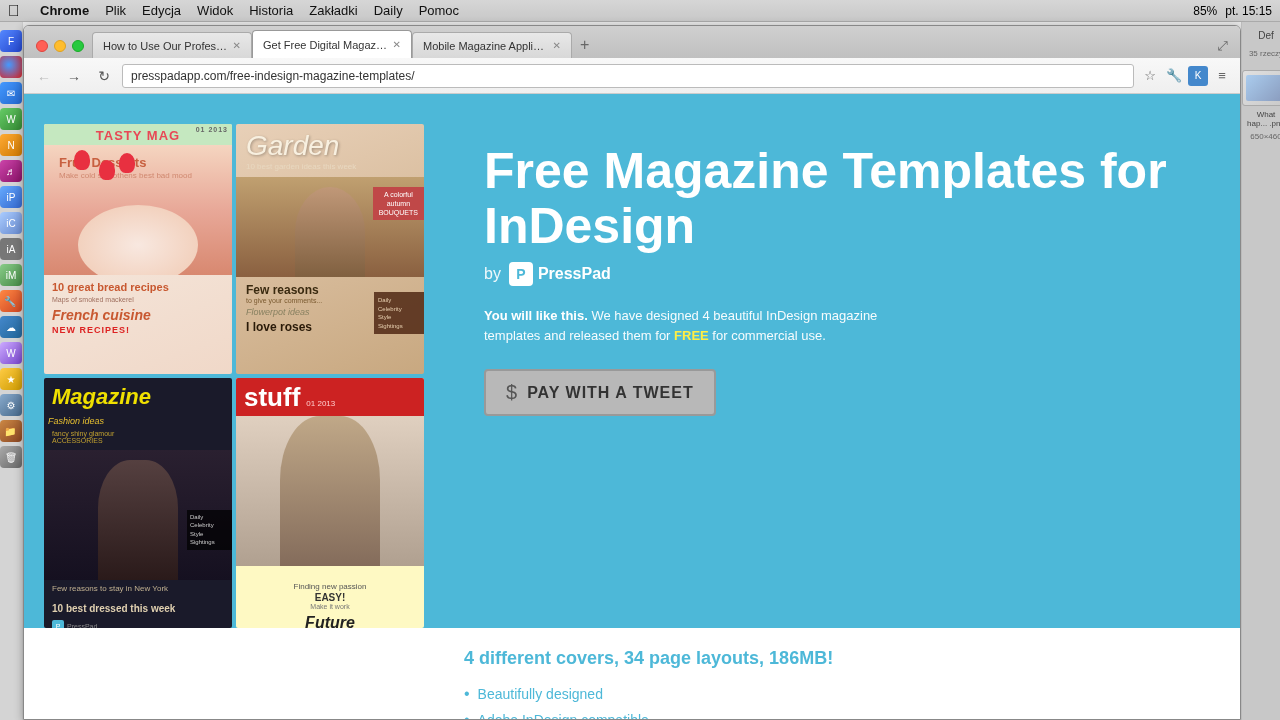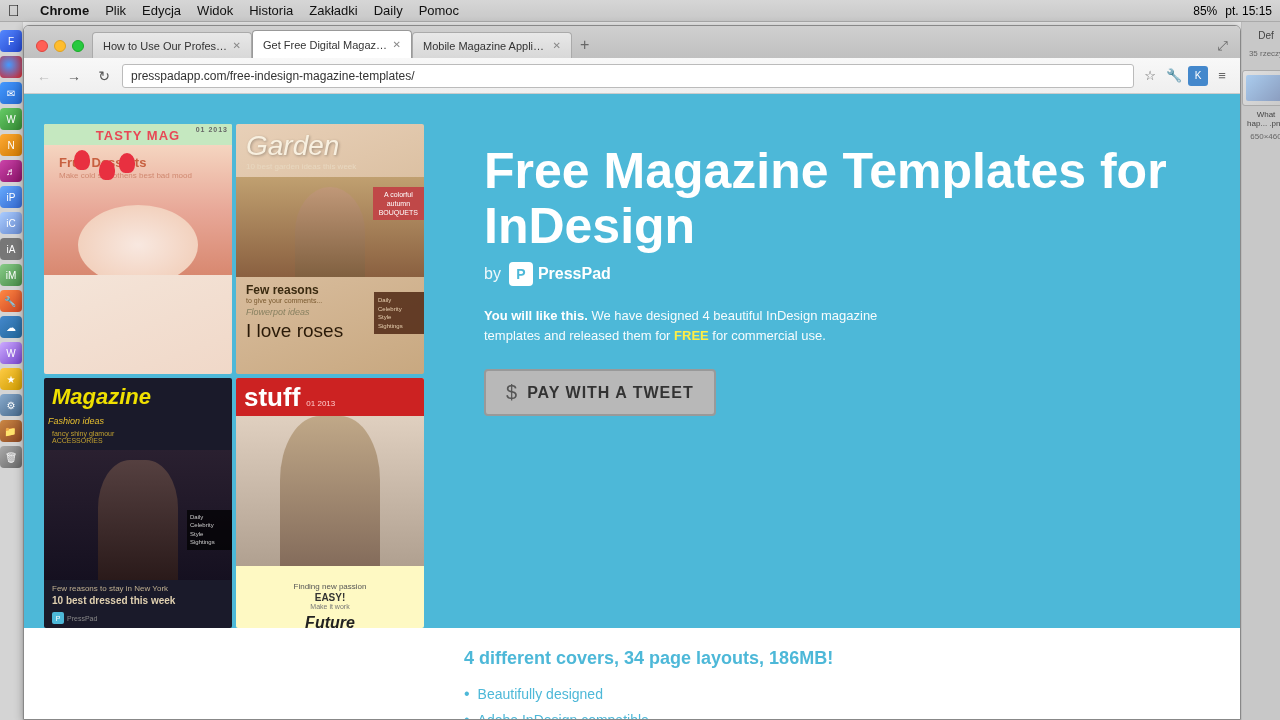--- a/index.html
+++ b/index.html
@@ -550,39 +550,45 @@
                 </div>
               </div>
               <div class="cover-tasty-img">
                 <div style="position:absolute; top:10px; left:15px; font-size:13px; font-weight:700; color:#c86040;">Fruit Desserts</div>
                 <div style="position:absolute; top:26px; left:15px; font-size:8px; color:#d08870;">Make cold smoothens best bad mood</div>
                 <div class="bowl-decoration"></div>
                 <div class="strawberry" style="left:30px;"></div>
                 <div class="strawberry" style="left:55px; top:15px;"></div>
                 <div class="strawberry" style="left:75px; top:8px;"></div>
               </div>
+              <div class="cover-tasty-text">
+                <div style="font-size:11px; font-weight:700; color:#c85830; margin-bottom:3px;">10 great bread recipes</div>
+                <div style="font-size:7px; color:#a07060;">Maps of smoked mackerel</div>
+                <div style="font-size:14px; font-weight:700; color:#c85830; font-style:italic; margin:4px 0 2px;">French cuisine</div>
+                <div style="font-size:9px; font-weight:900; color:#dd2222; letter-spacing:1px;">NEW RECIPES!</div>
+              </div>
             </div>
 
             <div class="cover cover-garden">
               <div class="cover-garden-title">Garden</div>
               <div class="cover-garden-subtitle">10 best garden ideas this week</div>
               <div class="cover-garden-img">
                 <div class="cover-garden-tag">
                   <div>A colorful</div>
                   <div>autumn</div>
                   <div>BOUQUETS</div>
                 </div>
 
                 <div style="position:absolute; bottom:0; left:50%; transform:translateX(-50%); width:70px; height:90px; background:linear-gradient(180deg,#c09878,#806040); border-radius:50% 50% 0 0;"></div>
               </div>
               <div class="cover-garden-text">
                 <div style="font-size:12px; font-weight:700; color:#3a2a10;">Few reasons</div>
                 <div style="font-size:7px; color:#7a5a30;">to give your comments...</div>
                 <div style="font-size:9px; color:#888060; font-style:italic; margin:3px 0;">Flowerpot ideas</div>
-                <div style="font-size:19px; font-weight:400; color:#2a1a08;">I love roses</div>
+                <div style="font-size:12px; font-weight:700; color:#2a1a08;">I love roses</div>
               </div>
               <div class="cover-garden-sidebar">
                 <div>Daily</div>
                 <div>Celebrity</div>
                 <div>Style</div>
                 <div>Sightings</div>
               </div>
             </div>
 
             <div class="cover cover-magazine">
@@ -595,21 +601,21 @@
               <div class="cover-magazine-img">
                 <div class="person-silhouette"></div>
                 <div class="cover-magazine-sidebar">
                   <div>Daily</div>
                   <div>Celebrity</div>
                   <div>Style</div>
                   <div>Sightings</div>
                 </div>
               </div>
               <div style="padding:4px 8px;">
-                <div style="font-size:8px; color:#c0b090; margin-bottom:2px;">Few reasons to stay in New York</div>
+                <div style="font-size:8px; color:#c0b090; margin-bottom:10px;">Few reasons to stay in New York</div>
                 <div style="font-size:10px; font-weight:700; color:#e0d0b0;">10 best dressed this week</div>
               </div>
               <div style="padding:2px 8px; font-size:7px; color:#888; display:flex; align-items:center; gap:3px;">
                 <div style="width:12px; height:12px; background:#4db8d8; border-radius:2px; display:flex; align-items:center; justify-content:center; font-size:7px; color:#fff;">P</div>
                 <span>PressPad</span>
               </div>
             </div>
 
             <div class="cover cover-stuff">
               <div class="cover-stuff-header">

